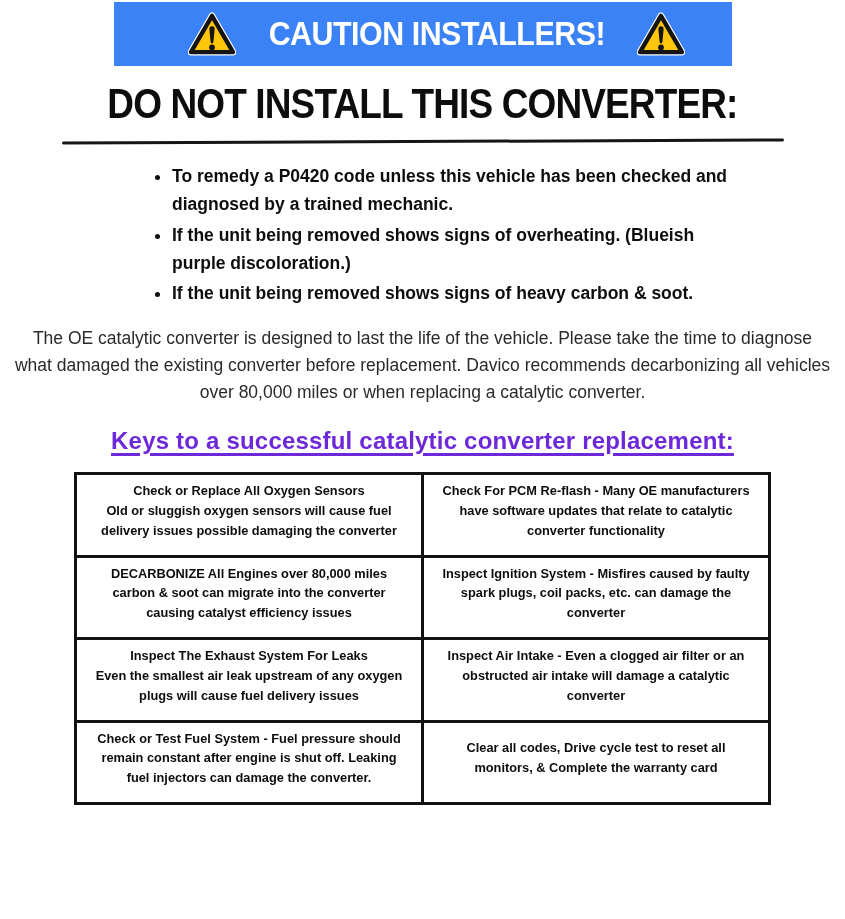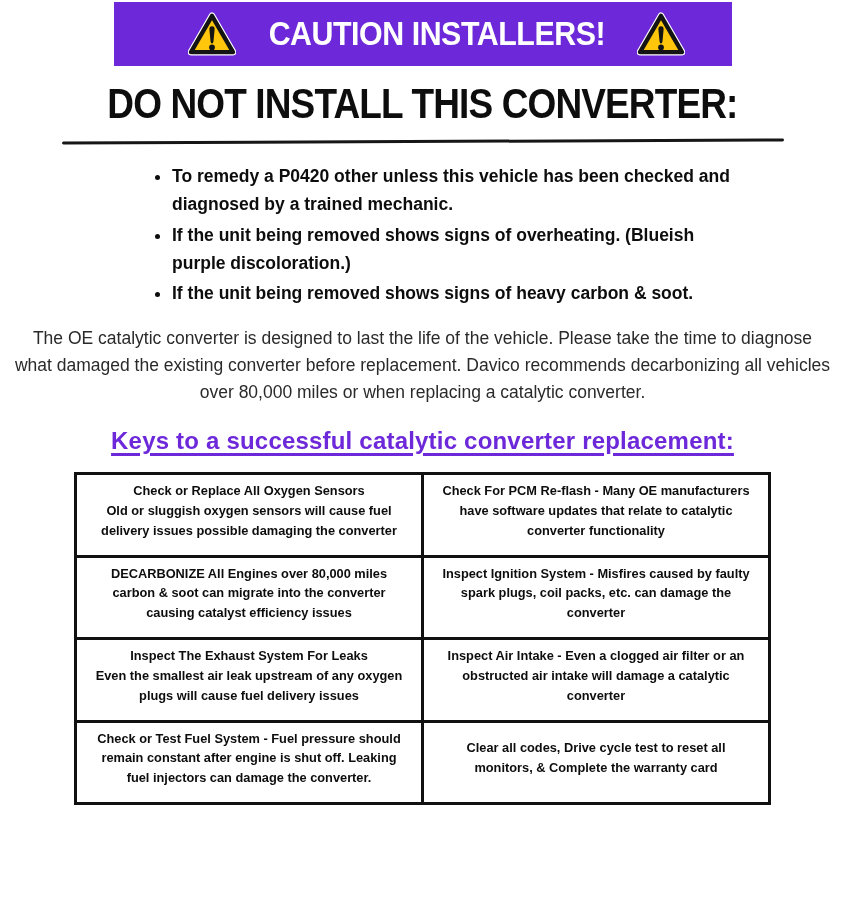--- a/index.html
+++ b/index.html
@@ -10,21 +10,21 @@
     font-family: "Liberation Sans", sans-serif;
     color: #111;
     overflow: hidden;
   }
 
   
   .banner {
     width: 618px;
     height: 64px;
     margin: 2px auto 10px auto;
-    background: #6d28d9;
+    background: #3b82f6;
     display: flex;
     align-items: center;
     justify-content: center;
     gap: 18px;
     padding-left: 28px;
   }
   .banner-title {
     color: #ffffff;
     font-size: 33px;
     font-weight: bold;
@@ -139,21 +139,21 @@
   </svg>
 </div>
 
 <h1 class="main-heading">
   <span>DO NOT INSTALL THIS CONVERTER:</span>
 </h1>
 
 <div class="divider"></div>
 
 <ul class="warning-list">
-  <li>To remedy a P0420 other unless this vehicle has been checked and diagnosed by a trained mechanic.</li>
+  <li>To remedy a P0420 code unless this vehicle has been checked and diagnosed by a trained mechanic.</li>
   <li>If the unit being removed shows signs of overheating. (Blueish purple discoloration.)</li>
   <li>If the unit being removed shows signs of heavy carbon &amp; soot.</li>
 </ul>
 
 <p class="intro">The OE catalytic converter is designed to last the life of the vehicle. Please take the time to diagnose what damaged the existing converter before replacement. Davico recommends decarbonizing all vehicles over 80,000 miles or when replacing a catalytic converter.</p>
 
 <h2 class="keys-heading">Keys to a successful catalytic converter replacement:</h2>
 
 <table class="keys-table">
   <tbody>

